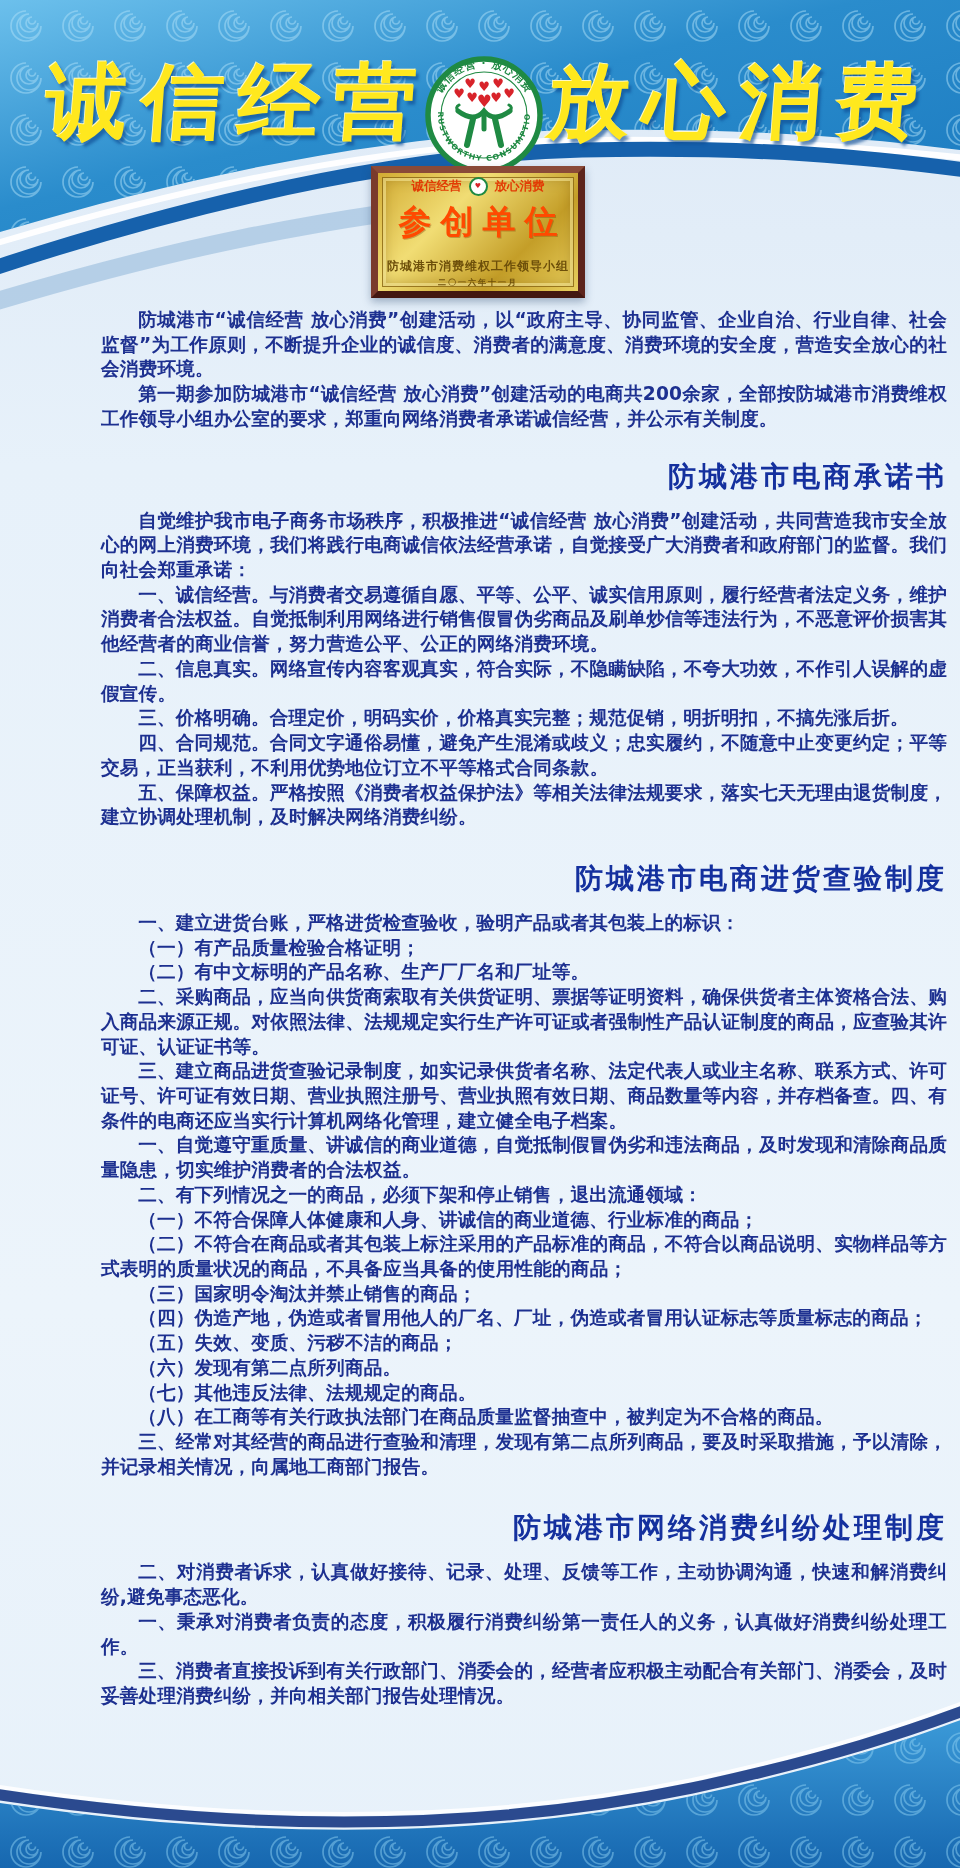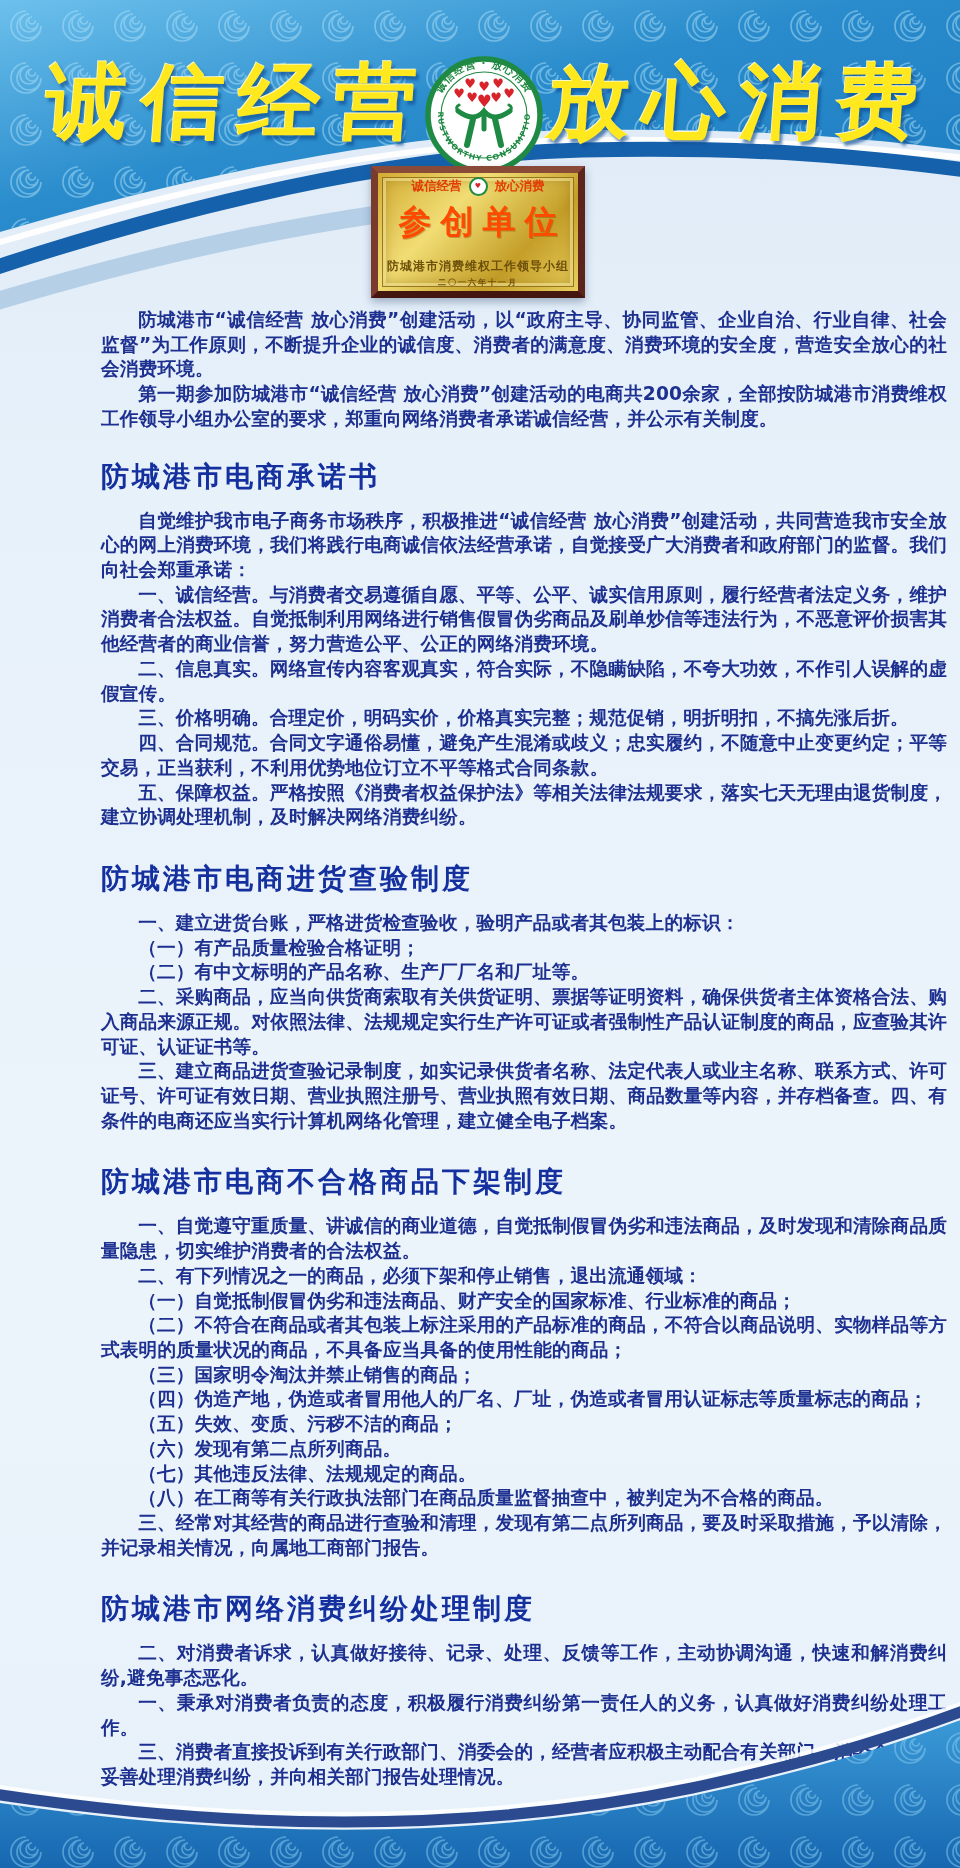--- a/index.html
+++ b/index.html
@@ -27,21 +27,21 @@
   .plaque-mini-logo{width:15px;height:15px;border-radius:50%;background:#fff;border:2px solid #1f8a43;
           display:flex;align-items:center;justify-content:center;font-size:7px;color:#d8232a;line-height:1;}
   .plaque-title{font-size:33px;font-weight:900;color:#ff4a00;letter-spacing:9px;margin:2px 0 11px 9px;
           text-shadow:1px 1px 0 rgba(120,60,0,.35);}
   .plaque-issuer{font-size:12px;color:#6d4f0a;font-weight:700;letter-spacing:1px;}
   .plaque-date{font-size:8px;color:#6d4f0a;font-weight:700;letter-spacing:2px;}
   
   .content{position:absolute;left:57px;top:308px;width:846px;color:#1d3090;margin-left:44px;}
   .content p{margin:0;font-size:18.6px;line-height:1.33;font-weight:700;text-indent:2em;
              text-align:justify;letter-spacing:.2px;}
-  .content h2{margin:30px 0 13px;font-size:28px;font-weight:900;text-align:left;
+  .content h2{margin:30px 0 13px;font-size:28px;font-weight:900;text-align:right;
               color:#14309e;letter-spacing:3px;}
   .content h2.first{margin-top:26px;}
 </style>
 </head>
 <body>
 
 <div class="page">
 
   <svg class="hdr-svg" width="960" height="330" viewBox="0 0 960 330">
     <defs>
@@ -125,24 +125,23 @@
     <p>四、合同规范。合同文字通俗易懂，避免产生混淆或歧义；忠实履约，不随意中止变更约定；平等交易，正当获利，不利用优势地位订立不平等格式合同条款。</p>
     <p>五、保障权益。严格按照《消费者权益保护法》等相关法律法规要求，落实七天无理由退货制度，建立协调处理机制，及时解决网络消费纠纷。</p>
 
     <h2>防城港市电商进货查验制度</h2>
     <p>一、建立进货台账，严格进货检查验收，验明产品或者其包装上的标识：</p>
     <p>（一）有产品质量检验合格证明；</p>
     <p>（二）有中文标明的产品名称、生产厂厂名和厂址等。</p>
     <p>二、采购商品，应当向供货商索取有关供货证明、票据等证明资料，确保供货者主体资格合法、购入商品来源正规。对依照法律、法规规定实行生产许可证或者强制性产品认证制度的商品，应查验其许可证、认证证书等。</p>
     <p>三、建立商品进货查验记录制度，如实记录供货者名称、法定代表人或业主名称、联系方式、许可证号、许可证有效日期、营业执照注册号、营业执照有效日期、商品数量等内容，并存档备查。四、有条件的电商还应当实行计算机网络化管理，建立健全电子档案。</p>
 
-    <h2>防城港市电商不合格商品下架制度</h2>
     <p>一、自觉遵守重质量、讲诚信的商业道德，自觉抵制假冒伪劣和违法商品，及时发现和清除商品质量隐患，切实维护消费者的合法权益。</p>
     <p>二、有下列情况之一的商品，必须下架和停止销售，退出流通领域：</p>
-    <p>（一）自觉抵制假冒伪劣和违法商品、财产安全的国家标准、行业标准的商品；</p>
+    <p>（一）不符合保障人体健康和人身、讲诚信的商业道德、行业标准的商品；</p>
     <p>（二）不符合在商品或者其包装上标注采用的产品标准的商品，不符合以商品说明、实物样品等方式表明的质量状况的商品，不具备应当具备的使用性能的商品；</p>
     <p>（三）国家明令淘汰并禁止销售的商品；</p>
     <p>（四）伪造产地，伪造或者冒用他人的厂名、厂址，伪造或者冒用认证标志等质量标志的商品；</p>
     <p>（五）失效、变质、污秽不洁的商品；</p>
     <p>（六）发现有第二点所列商品。</p>
     <p>（七）其他违反法律、法规规定的商品。</p>
     <p>（八）在工商等有关行政执法部门在商品质量监督抽查中，被判定为不合格的商品。</p>
     <p>三、经常对其经营的商品进行查验和清理，发现有第二点所列商品，要及时采取措施，予以清除，并记录相关情况，向属地工商部门报告。</p>
 
     <h2>防城港市网络消费纠纷处理制度</h2>

